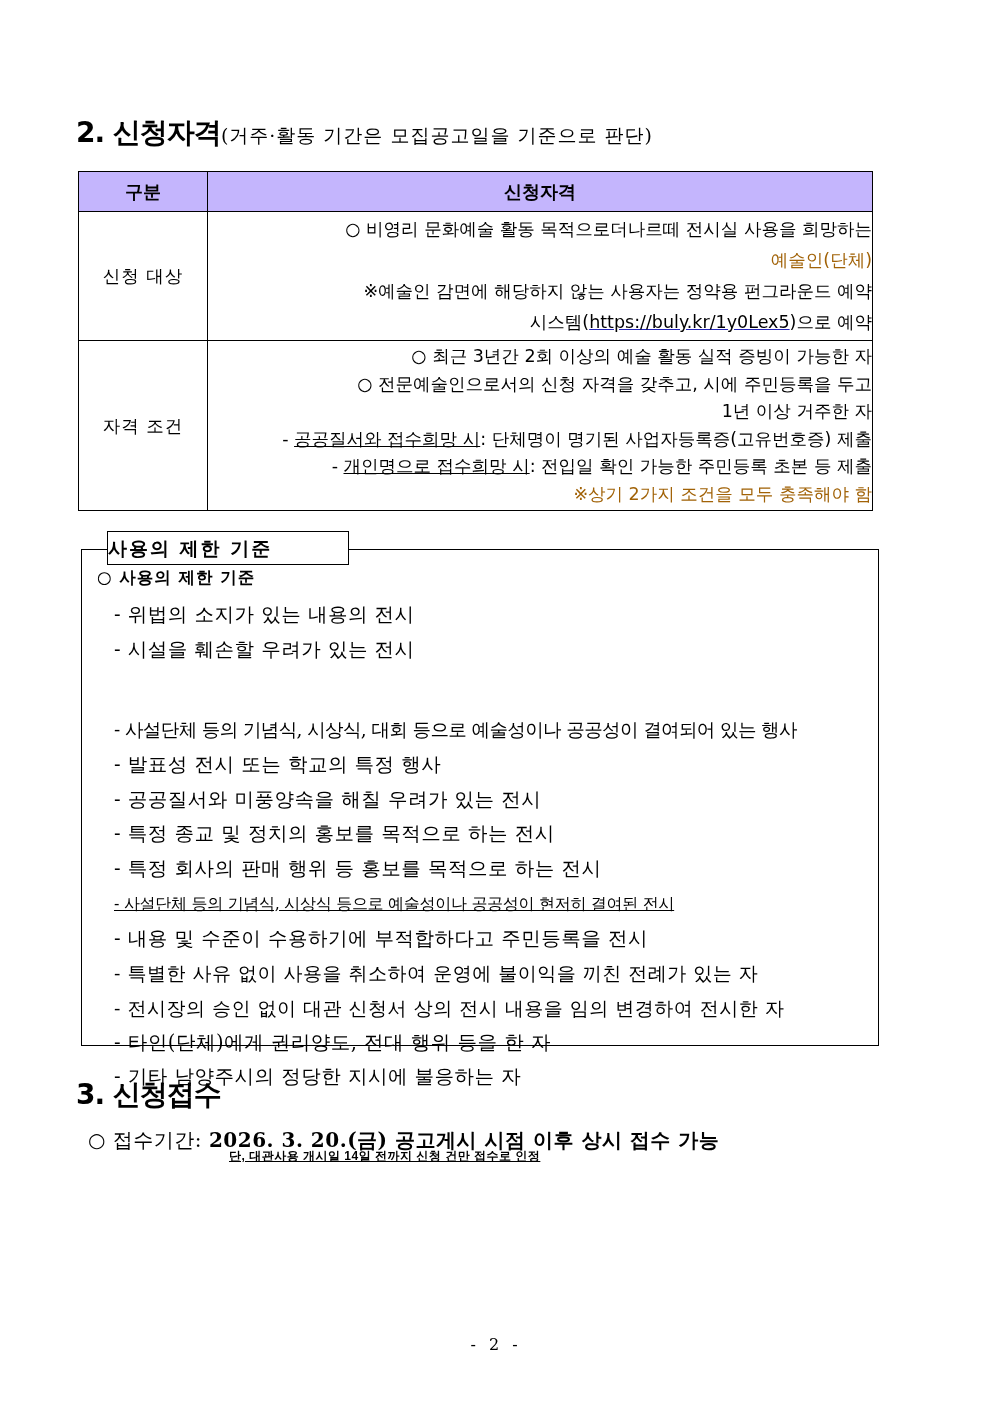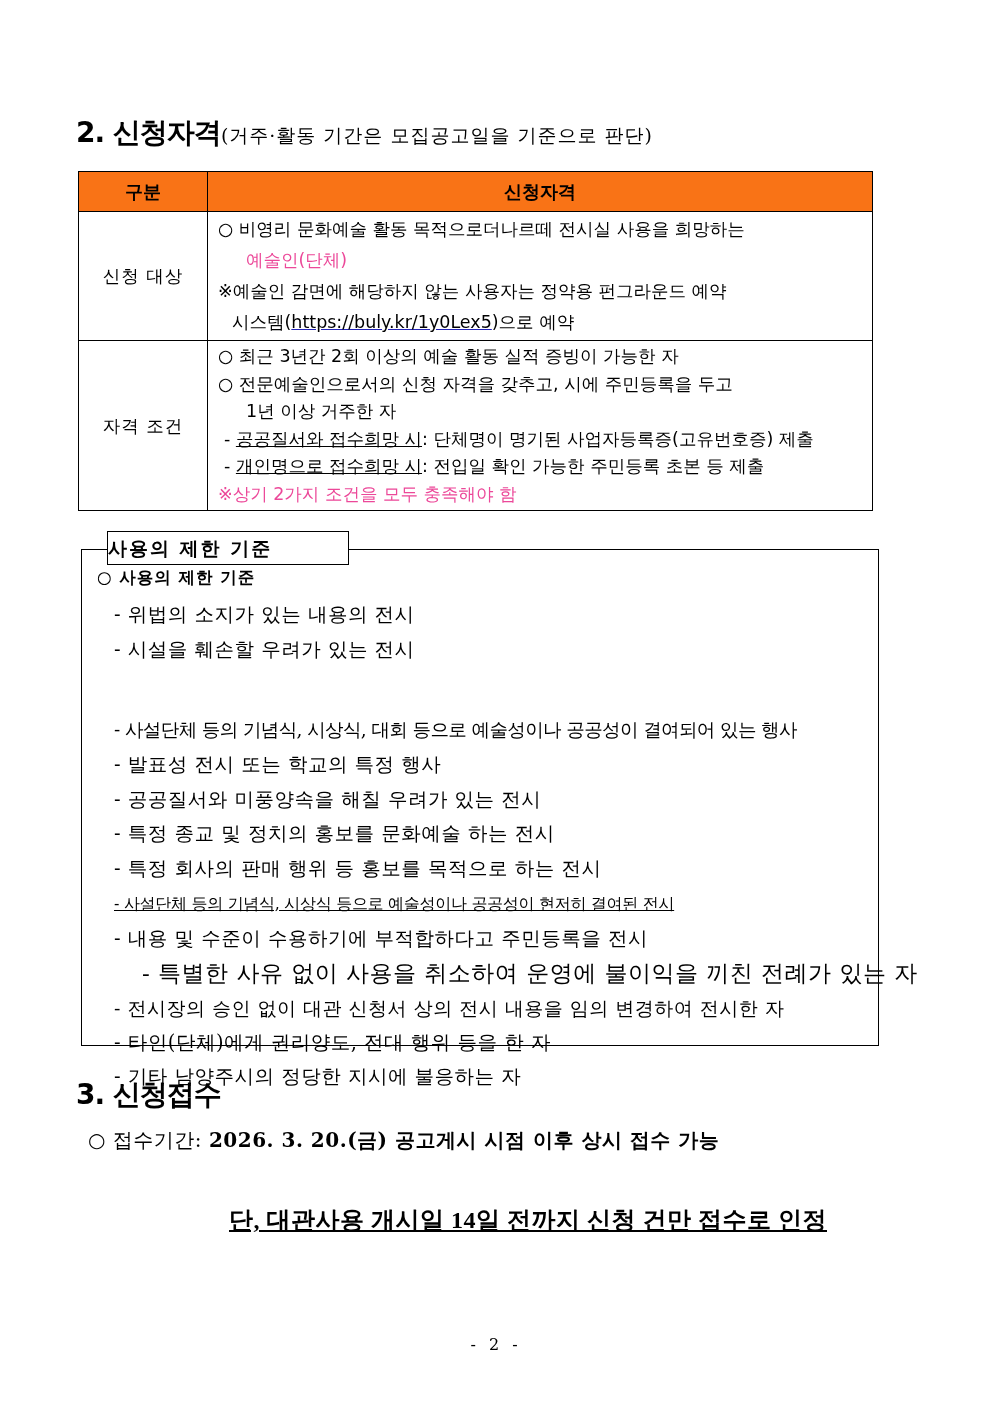--- a/index.html
+++ b/index.html
@@ -2,38 +2,38 @@
 <html><head>
 <meta charset="utf-8">
 <style>
   html, body { margin: 0; padding: 0; background: #ffffff; }
   body { width: 992px; height: 1403px; position: relative; overflow: hidden; color: #000; font-family: "DejaVu Sans", sans-serif; }
   .abs { position: absolute; }
   .sec-title { font-family: "DejaVu Sans", sans-serif; font-weight: bold; font-size: 28px; letter-spacing: -1px; white-space: nowrap; }
   .sec-sub { font-family: "DejaVu Serif", serif; font-weight: normal; font-size: 19px; letter-spacing: 1px; }
   table.qual { position: absolute; left: 78px; top: 171px; width: 795px; border-collapse: collapse; font-family: "DejaVu Sans", sans-serif; font-size: 17.5px; }
   table.qual td, table.qual th { border: 1.3px solid #000; }
-  table.qual th { background: #f97316; height: 37px; font-weight: bold; font-size: 18px; }
+  table.qual th { background: #c4b5fd; height: 37px; font-weight: bold; font-size: 18px; }
   table.qual td.label { width: 126px; text-align: center; vertical-align: middle; letter-spacing: 1px; }
   table.qual td.content { padding: 2px 0 2px 10px; vertical-align: top; }
-  .line { height: 31px; line-height: 31px; white-space: nowrap; }
+  .line { height: 31px; line-height: 31px; white-space: nowrap; text-align: right; }
   .line.tight { height: 27.5px; line-height: 27.5px; }
-  .blue { color: #ec4899; }
+  .blue { color: #a16207; }
   .indent1 { padding-left: 28px; }
   .indent2 { padding-left: 14px; }
   .indent3 { padding-left: 6px; }
   .ul { text-decoration: underline; }
   .box { position: absolute; left: 81px; top: 549px; width: 798px; height: 497px; border: 1.3px solid #000; box-sizing: border-box; }
   .box-title { position: absolute; left: 107px; top: 531px; width: 242px; height: 34px; border: 1.3px solid #000; background: #fff; box-sizing: border-box; text-align: left; line-height: 32px; font-weight: bold; font-size: 19px; letter-spacing: 2px; }
   .box-head { position: absolute; left: 97px; top: 567px; font-weight: bold; font-size: 16.5px; letter-spacing: 1px; white-space: nowrap; }
   .box-list { position: absolute; left: 114px; top: 598px; font-family: "DejaVu Serif", serif; font-size: 19.5px; letter-spacing: 0.5px; }
   .box-list .item { height: 34.7px; line-height: 34.7px; white-space: nowrap; }
   .recv { position: absolute; left: 88px; top: 1127px; font-family: "DejaVu Serif", serif; font-size: 20px; white-space: nowrap; letter-spacing: 0.5px; }
   .recv b { font-weight: bold; }
-  .recv2 { position: absolute; left: 229px; top: 1204px; font-family: Liberation Serif, serif; font-weight: bold; font-size: 24px; white-space: nowrap; text-decoration: underline; letter-spacing: 0.5px; }
+  .recv2 { position: absolute; left: 229px; top: 1148px; font-family: Liberation Sans, sans-serif; font-weight: bold; font-size: 12px; white-space: nowrap; text-decoration: underline; letter-spacing: 0.5px; }
   .page-num { position: absolute; left: 0; width: 992px; top: 1335px; text-align: center; font-family: "DejaVu Serif", serif; font-size: 16px; letter-spacing: 4px; }
 </style>
 </head>
 <body>
 
 <div class="abs sec-title" style="left:76px; top:114px;">
   <span>2. 신청자격</span><span class="sec-sub">(거주·활동 기간은 모집공고일을 기준으로 판단)</span>
 </div>
 
 <table class="qual">
@@ -73,25 +73,25 @@
 
 <div class="box"></div>
 <div class="box-title">사용의 제한 기준</div>
 <div class="box-head">○ 사용의 제한 기준</div>
 <div class="box-list">
   <div class="item">- 위법의 소지가 있는 내용의 전시</div>
   <div class="item">- 시설을 훼손할 우려가 있는 전시</div>
   <div class="item" style="letter-spacing:-0.6px; font-size:18.5px;margin-top:46px;">- 사설단체 등의 기념식, 시상식, 대회 등으로 예술성이나 공공성이 결여되어 있는 행사</div>
   <div class="item">- 발표성 전시 또는 학교의 특정 행사</div>
   <div class="item">- 공공질서와 미풍양속을 해칠 우려가 있는 전시</div>
-  <div class="item">- 특정 종교 및 정치의 홍보를 문화예술 하는 전시</div>
+  <div class="item">- 특정 종교 및 정치의 홍보를 목적으로 하는 전시</div>
   <div class="item">- 특정 회사의 판매 행위 등 홍보를 목적으로 하는 전시</div>
   <div class="item" style="letter-spacing:-0.3px; font-size:16px;text-decoration:underline;">- 사설단체 등의 기념식, 시상식 등으로 예술성이나 공공성이 현저히 결여된 전시</div>
   <div class="item">- 내용 및 수준이 수용하기에 부적합하다고 주민등록을 전시</div>
-  <div class="item" style="font-size:23px;margin-left:28px;">- 특별한 사유 없이 사용을 취소하여 운영에 불이익을 끼친 전례가 있는 자</div>
+  <div class="item" style="font-size:19px;">- 특별한 사유 없이 사용을 취소하여 운영에 불이익을 끼친 전례가 있는 자</div>
   <div class="item" style="font-size:19px;">- 전시장의 승인 없이 대관 신청서 상의 전시 내용을 임의 변경하여 전시한 자</div>
   <div class="item">- 타인(단체)에게 권리양도, 전대 행위 등을 한 자</div>
   <div class="item">- 기타 남양주시의 정당한 지시에 불응하는 자</div>
 </div>
 
 <div class="abs sec-title" style="left:76px; top:1076px;">3. 신청접수</div>
 <div class="recv">
   <span>○ 접수기간: </span><b>2026. 3. 20.(금) 공고게시 시점 이후 상시 접수 가능</b>
 </div>
 <div class="recv2">단, 대관사용 개시일 14일 전까지 신청 건만 접수로 인정</div>

